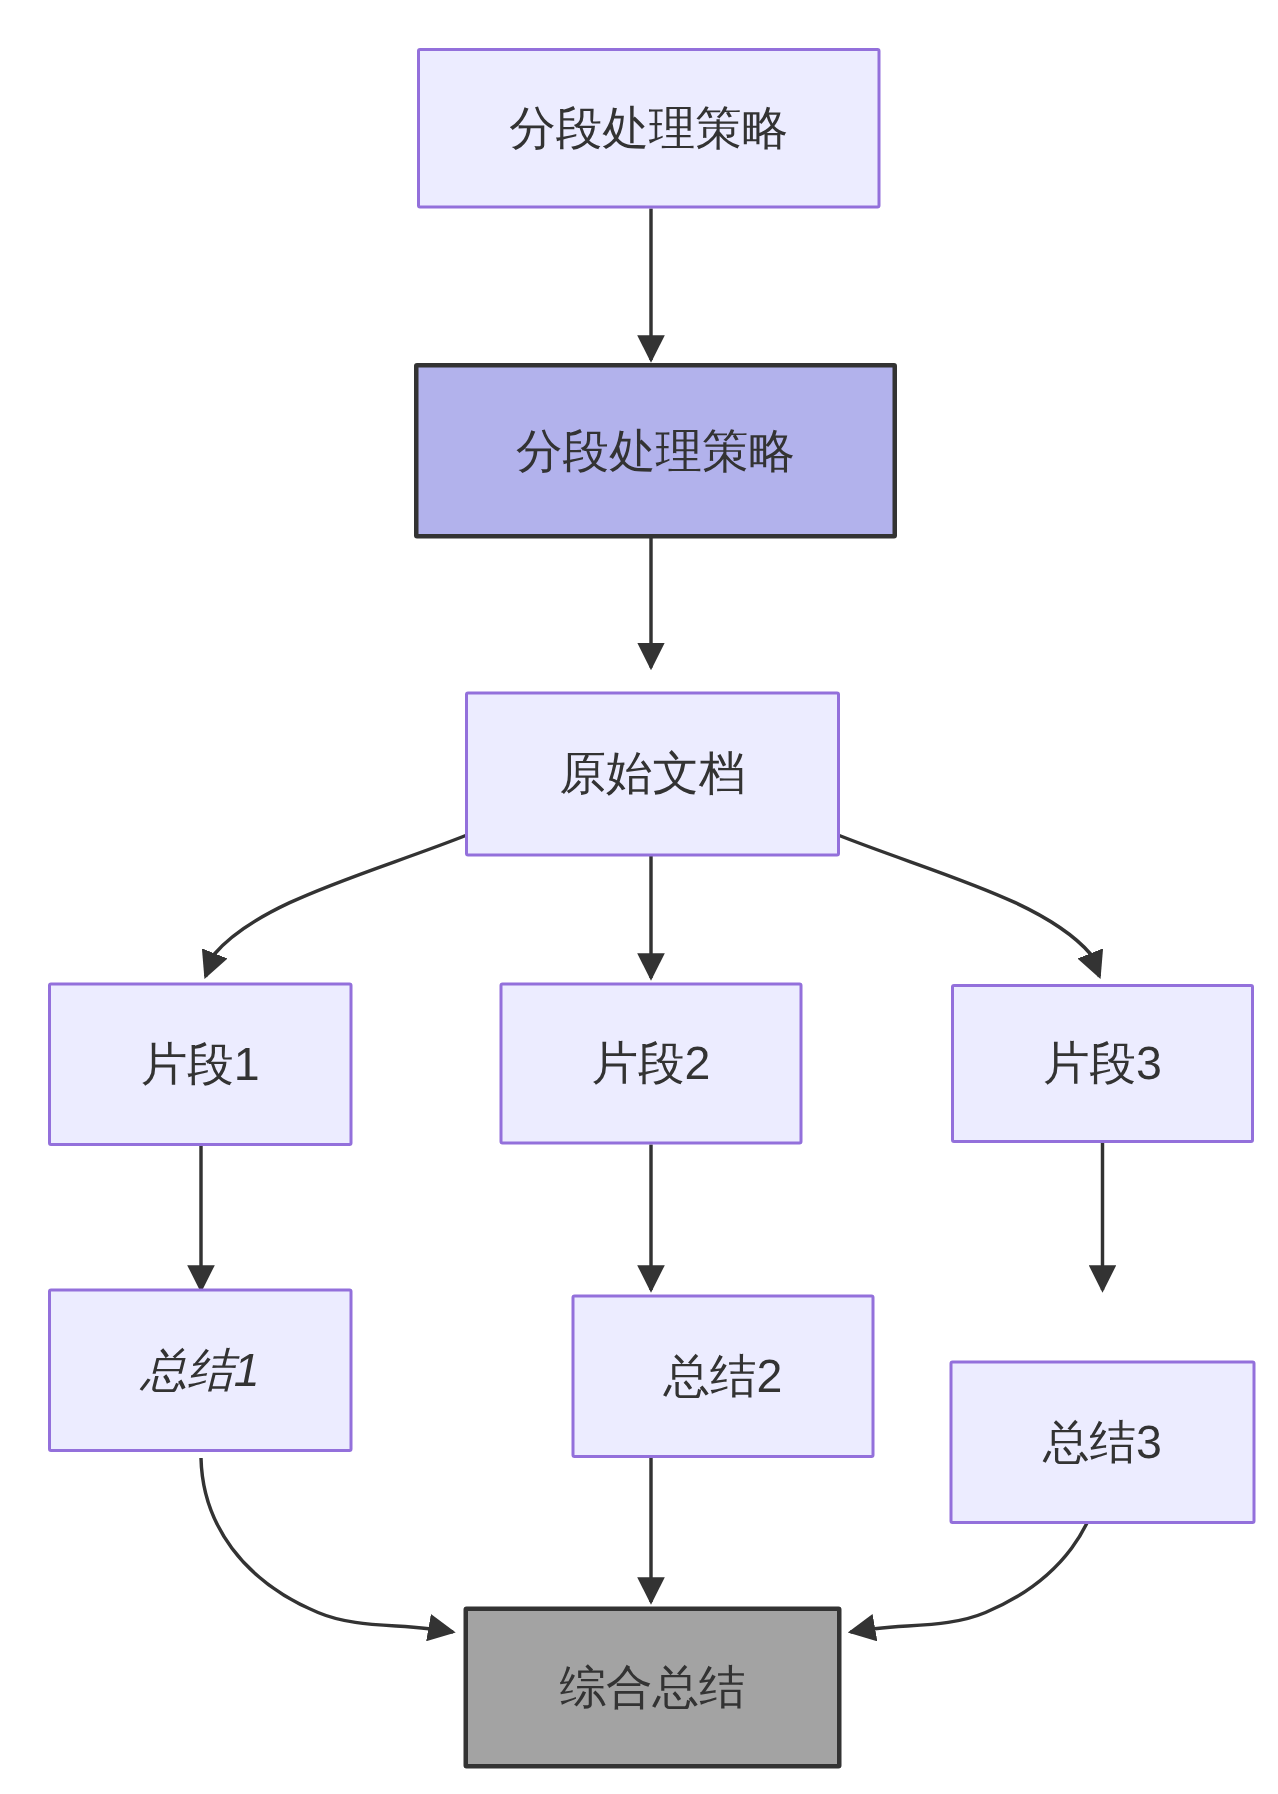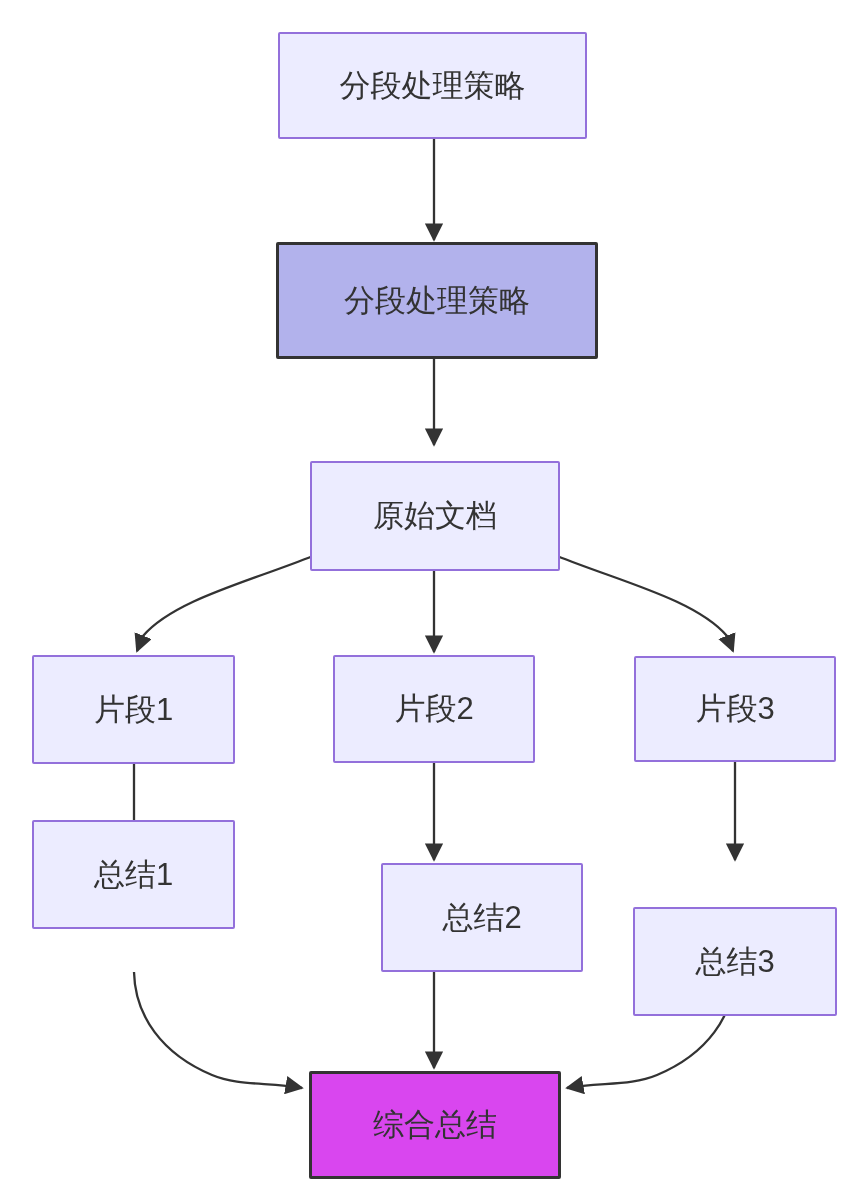--- a/index.html
+++ b/index.html
@@ -40,21 +40,21 @@
     color: #333333;
     font-size: 31px;
     line-height: 1.2;
     white-space: nowrap;
   }
   .node--emphasis {
     background: #B2B2EC;
     border: 3.5px solid #333333;
   }
   .node--result {
-    background: #d946ef;
+    background: #a3a3a3;
     border: 3.5px solid #333333;
   }
   .node-label {
     display: inline-block;
   }
 </style>
 </head>
 <body>
 
 <div class="canvas">
@@ -99,21 +99,21 @@
   </div>
 
   <div class="node" style="left:333px; top:655px; width:202px; height:108px;">
     <span class="node-label">片段2</span>
   </div>
 
   <div class="node" style="left:634px; top:656px; width:202px; height:106px;">
     <span class="node-label">片段3</span>
   </div>
 
-  <div class="node" style="left:32px;  top:820px; width:203px; height:109px;">
+  <div class="node" style="left:32px;  top:859px; width:203px; height:109px;font-style:italic;">
     <span class="node-label">总结1</span>
   </div>
 
   <div class="node" style="left:333px; top:863px; width:202px; height:109px;margin-left:48px;">
     <span class="node-label">总结2</span>
   </div>
 
   <div class="node" style="left:633px; top:863px; width:204px; height:109px;margin-top:44px;">
     <span class="node-label">总结3</span>
   </div>

